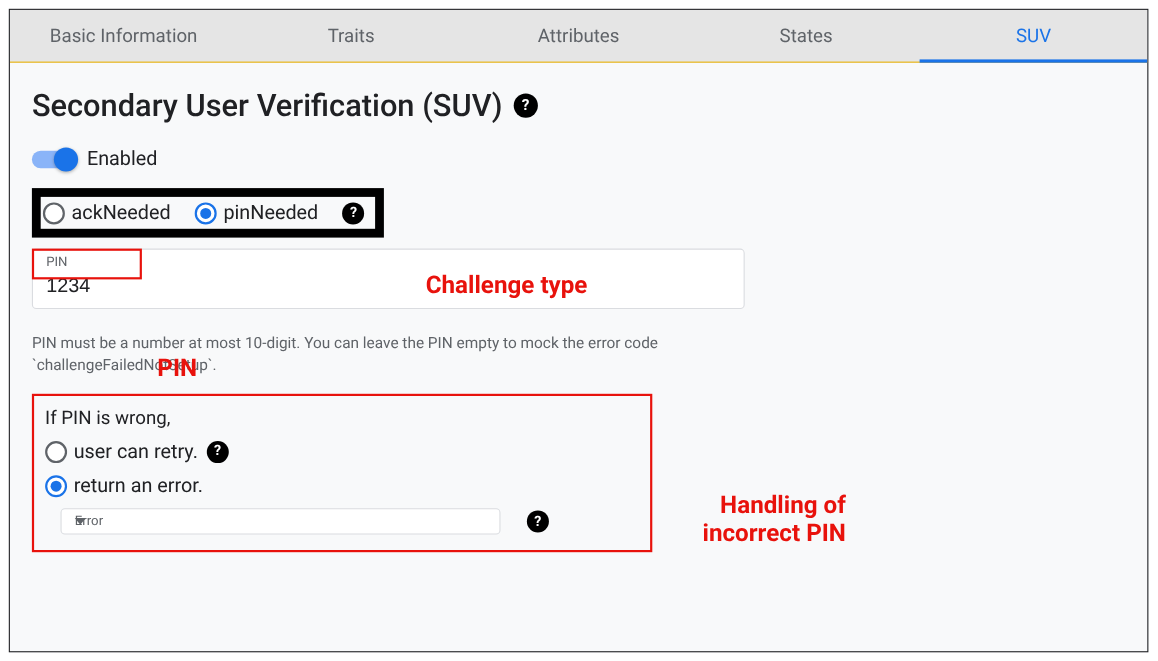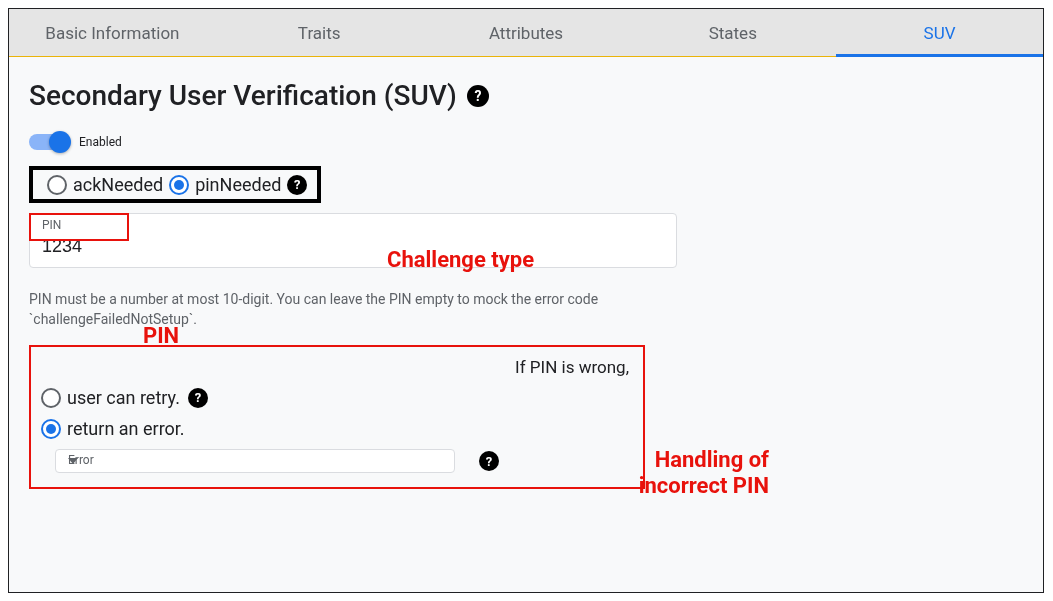--- a/index.html
+++ b/index.html
@@ -93,29 +93,29 @@
       content: "";
       position: absolute;
       right: -2px;
       top: -3px;
       width: 22px; height: 22px;
       border-radius: 50%;
       background: #1a73e8;
       box-shadow: 0 1px 3px rgba(0,0,0,0.3);
     }
     .toggle-label {
-      font-size: 12px;
+      font-size: 18px;
       color: #202124;
     }
     .challenge-box {
       display: inline-flex;
       align-items: center;
-      border: 4px solid #000000;
-      padding: 4px 10px 4px 14px;
-      gap: 6px;
+      border: 8px solid #000000;
+      padding: 4px 10px 4px 2px;
+      gap: 22px;
       margin-bottom: 10px;
     }
     .radio-wrapper {
       display: flex;
       align-items: center;
       gap: 6px;
       cursor: pointer;
     }
     .radio {
       width: 20px; height: 20px;
@@ -180,22 +180,21 @@
       font-size: 14px;
       color: #5f6368;
       max-width: 648px;
       line-height: 1.4;
       margin-top: 22px;
       margin-bottom: 16px;
     }
     .wrong-pin-box {
       border: 2px solid #e8120c;
       padding: 10px 14px 14px 8px;
-      width: 616px;
-      text-align: right;
+      width: 564px;
     }
     .wrong-pin-prompt {
       font-size: 17px;
       color: #202124;
       margin-bottom: 10px;
       margin-left: 2px;
     }
     .wrong-pin-option {
       display: flex;
       align-items: center;

